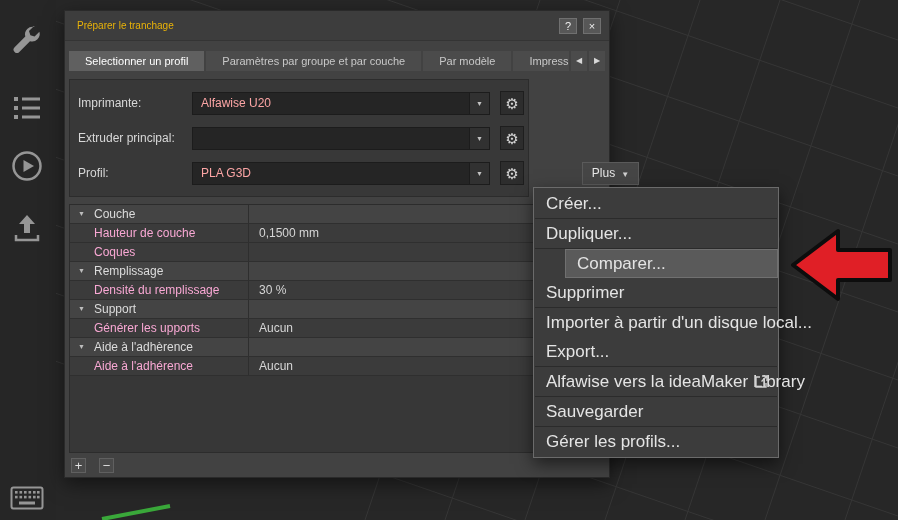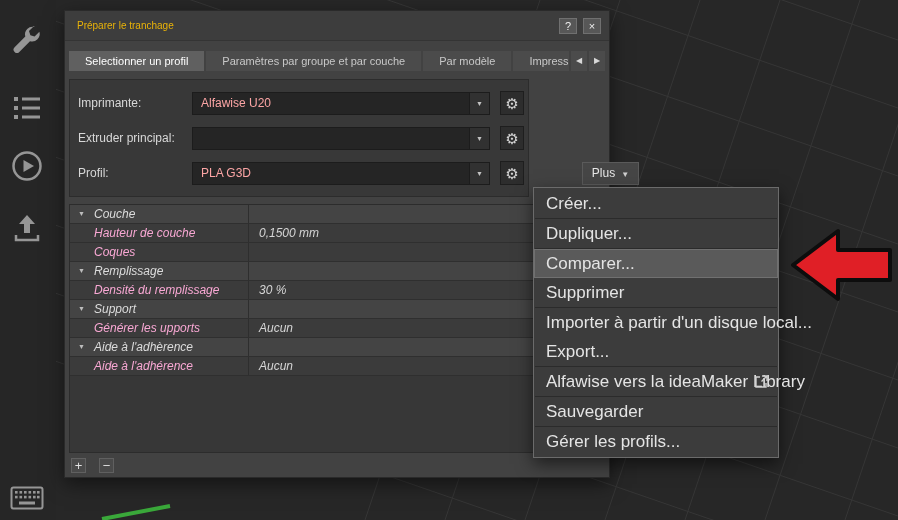--- a/index.html
+++ b/index.html
@@ -33,37 +33,37 @@
   .frow { position:absolute; left:0; right:0; height:24px; }
   .flabel { position:absolute; left:8px; top:0; width:112px; line-height:23px; color:#d8d8d8; }
   .combo { position:absolute; left:122px; top:0; width:298px; height:23px; background:#252525; border:1px solid #1c1c1c; cursor:pointer; }
   .combo .cval { position:absolute; left:8px; top:0; right:22px; line-height:21px; color:#fca5a5; overflow:hidden; white-space:nowrap; }
   .combo .carr { position:absolute; right:0; top:0; width:20px; height:21px; background:#313131; border-left:1px solid #1c1c1c; color:#c2c2c2; font-size:7px; line-height:21px; text-align:center; }
   .gearbtn { position:absolute; left:430px; top:-1px; width:24px; height:24px; background:#2d2d2d; border:1px solid #1e1e1e; color:#d2d2d2; font-size:15px; line-height:21px; text-align:center; padding:0; cursor:pointer; }
   .plusbtn { position:absolute; left:472px; top:0; width:57px; height:23px; background:#464646; border:1px solid #5a5a5a; color:#e6e6e6; font-size:12px; line-height:20px; text-align:center; padding:0; cursor:pointer;margin-left:40px; }
   .plusbtn .pv { font-size:8px; margin-left:6px; color:#cfcfcf; }
 
   
-  .settings-panel { position:absolute; left:4px; top:193px; width:538px; height:249px; background:#373737; border:1px solid #2c2c2c; overflow:hidden;font-style:italic; }
+  .settings-panel { position:absolute; left:4px; top:193px; width:538px; height:249px; background:#373737; border:1px solid #2c2c2c; overflow:hidden; }
   .srow { position:relative; height:19px; border-bottom:1px solid #2f2f2f; display:flex; }
   .srow.group { background:#444444; }
   .srow.item { background:#3b3b3b; }
   .cell-l { width:179px; border-right:1px solid #2e2e2e; height:100%; position:relative; }
   .cell-r { flex:1; height:100%; }
   .tri { position:absolute; left:8px; top:0; font-size:7px; line-height:18px; color:#bdbdbd; }
   .glabel { position:absolute; left:24px; top:0; line-height:18px; color:#dcdcdc; white-space:nowrap; }
   .slabel { position:absolute; left:24px; top:0; line-height:18px; color:#f9a8d4; white-space:nowrap; }
   .svalue { padding-left:10px; line-height:18px; color:#d6d6d6; white-space:nowrap; }
 
   .dlg-bottom-btn { position:absolute; width:15px; height:15px; background:#4a4a4a; border:1px solid #606060; color:#e2e2e2; font-size:13px; line-height:11px; text-align:center; padding:0; cursor:pointer; }
 
   
   .menu { position:absolute; left:533px; top:187px; width:246px; background:#3c3c3c; border:1px solid #6b6b6b; z-index:5; box-shadow:0 6px 16px rgba(0,0,0,.55); padding:1px 0; }
   .mitem { position:relative; height:29px; line-height:29px; padding:0 12px; color:#e4e4e4; font-size:17px; white-space:nowrap; cursor:pointer; }
-  .mitem.highlight { background:#5a5a5a; box-shadow:inset 0 0 0 1px #707070; }
+  .mitem.highlight { background:#5a5a5a; box-shadow:inset 0 0 0 1px #707070;margin-left:31px; }
   .msep { height:1px; background:#2b2b2b; margin:0 1px; }
   .ext { position:absolute; right:10px; top:8px; }
 
   
   .arrow { position:absolute; left:788px; top:224px; z-index:6; }
 </style>
 </head>
 <body>
 
 <div class="stage">

